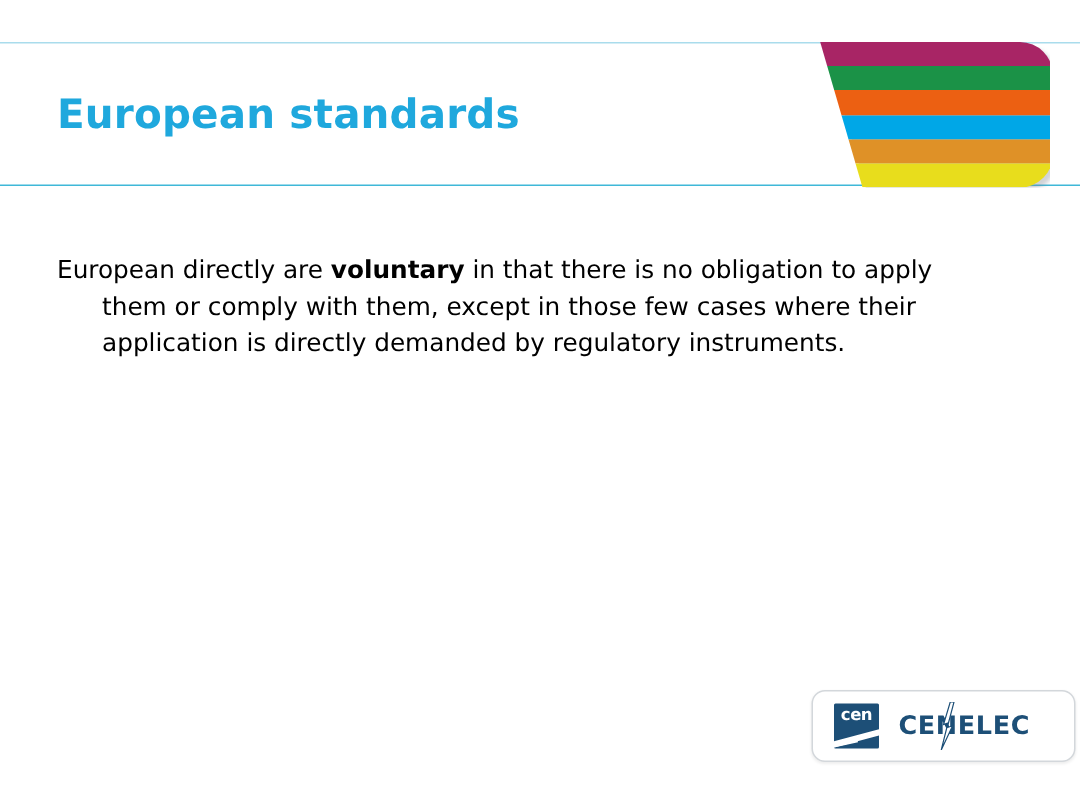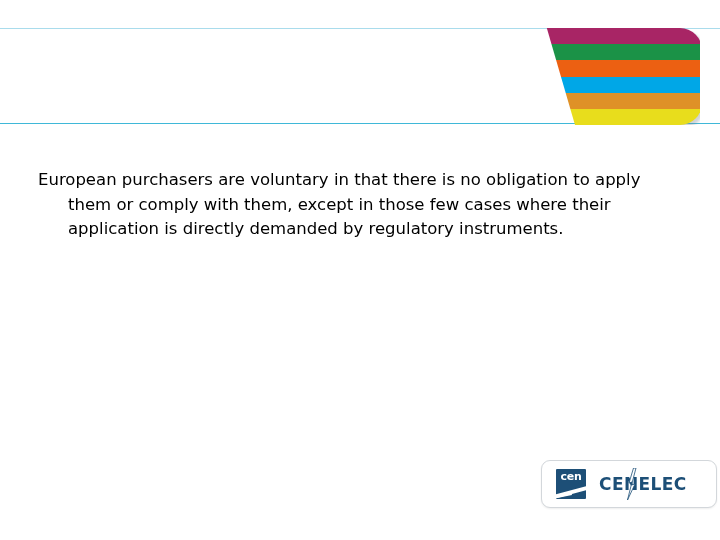--- a/index.html
+++ b/index.html
@@ -101,21 +101,21 @@
     line-height: 24.5px;
     color: #000000;
     margin: 0 0 18px 0;
     padding-left: 30px;
     text-indent: -30px;
   }
   .para .rest {
     display: inline;
   }
   .para b {
-    font-weight: normal;
+    font-weight: bold;
   }
 
   
   .logo-box {
     position: absolute;
     left: 541px;
     top: 460px;
     width: 176px;
     height: 48px;
     background: #ffffff;
@@ -187,36 +187,37 @@
     pointer-events: none;
   }
 </style>
 </head>
 <body>
 
 <div class="slide">
 
   <div class="header-band" style="border-top-color: rgb(169, 220, 236); border-bottom-color: rgb(63, 184, 216);"></div>
 
+  <div class="slide-title" style="color: rgb(31, 168, 221);">European standards</div>
 
   <div class="flag-wrap">
     <div class="flag-shadow"></div>
     <div class="flag">
       <div class="stripe" style="background: rgb(168, 37, 101);"></div>
       <div class="stripe" style="background: rgb(27, 146, 71);"></div>
       <div class="stripe" style="background: rgb(236, 96, 18);"></div>
       <div class="stripe" style="background: rgb(0, 167, 231);"></div>
       <div class="stripe" style="background: rgb(223, 145, 39);"></div>
       <div class="stripe" style="background: rgb(232, 221, 28);"></div>
     </div>
   </div>
 
   <div class="body-copy">
 
-    <p class="para"><span>European purchasers are </span><b>voluntary</b><span class="rest"> in that there is no obligation to apply them or comply with them, except in those few cases where their application is directly demanded by regulatory instruments.</span></p>
+    <p class="para"><span>European directly are </span><b>voluntary</b><span class="rest"> in that there is no obligation to apply them or comply with them, except in those few cases where their application is directly demanded by regulatory instruments.</span></p>
 
 
   </div>
 
   <div class="logo-box" style="border-color: rgb(211, 215, 219);">
     <div class="cen-mark" style="background: rgb(29, 79, 119);">
       <div class="cen-text">cen</div>
       <div class="swoosh"></div>
       <div class="swoosh2"></div>
     </div>

